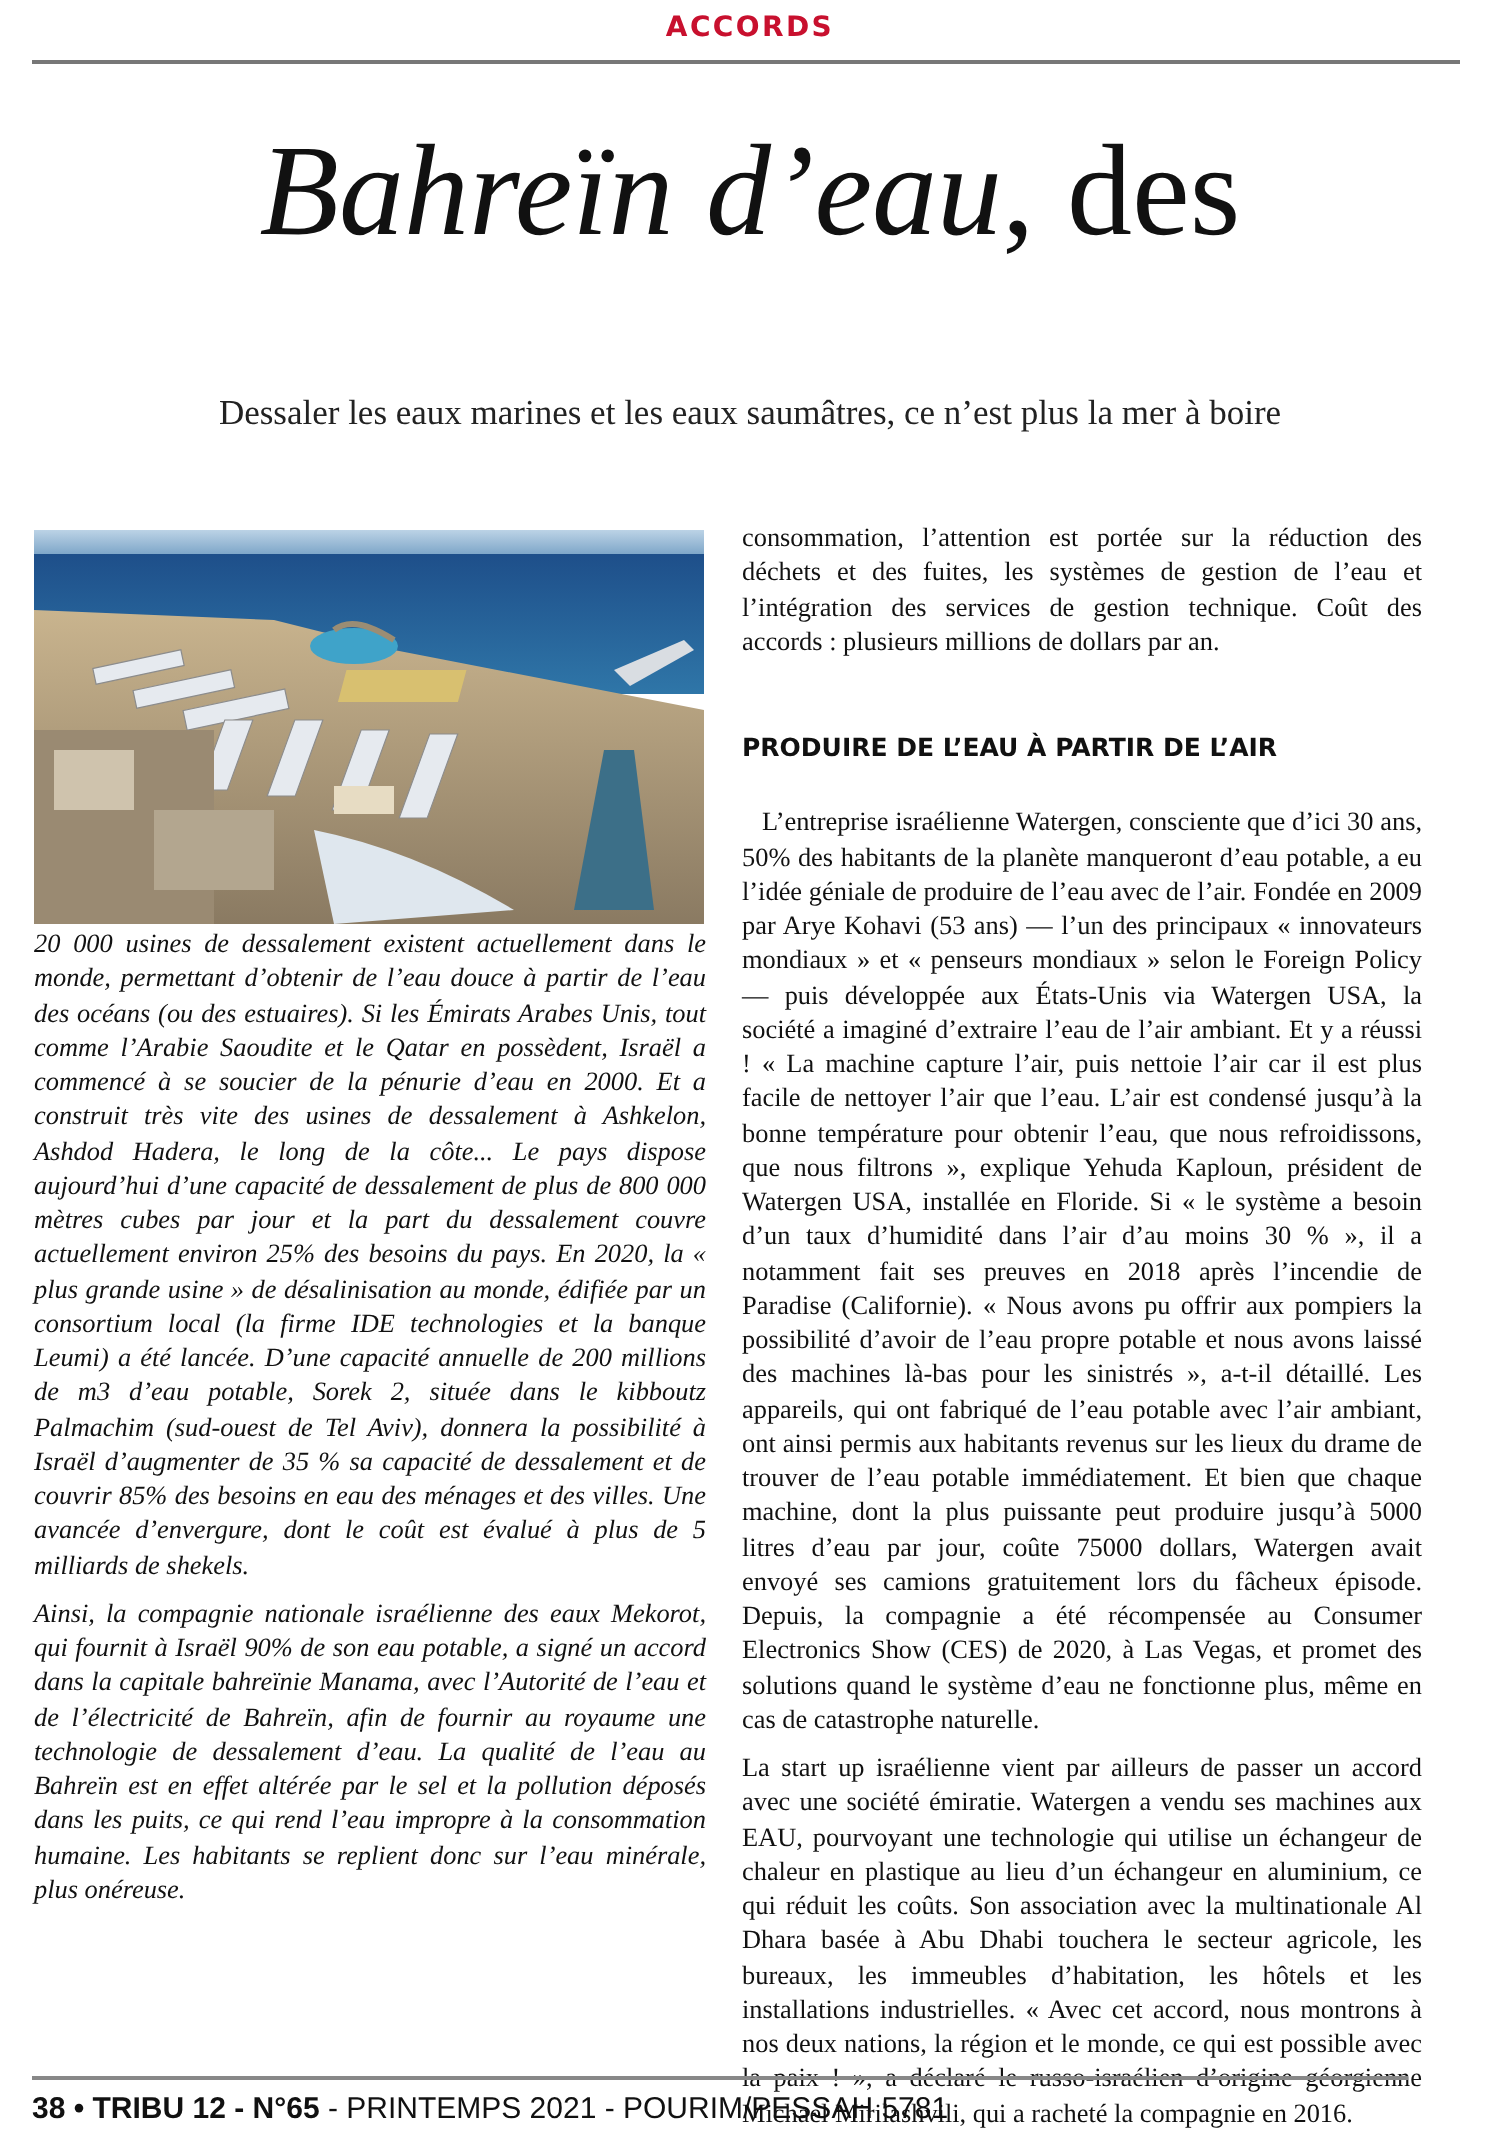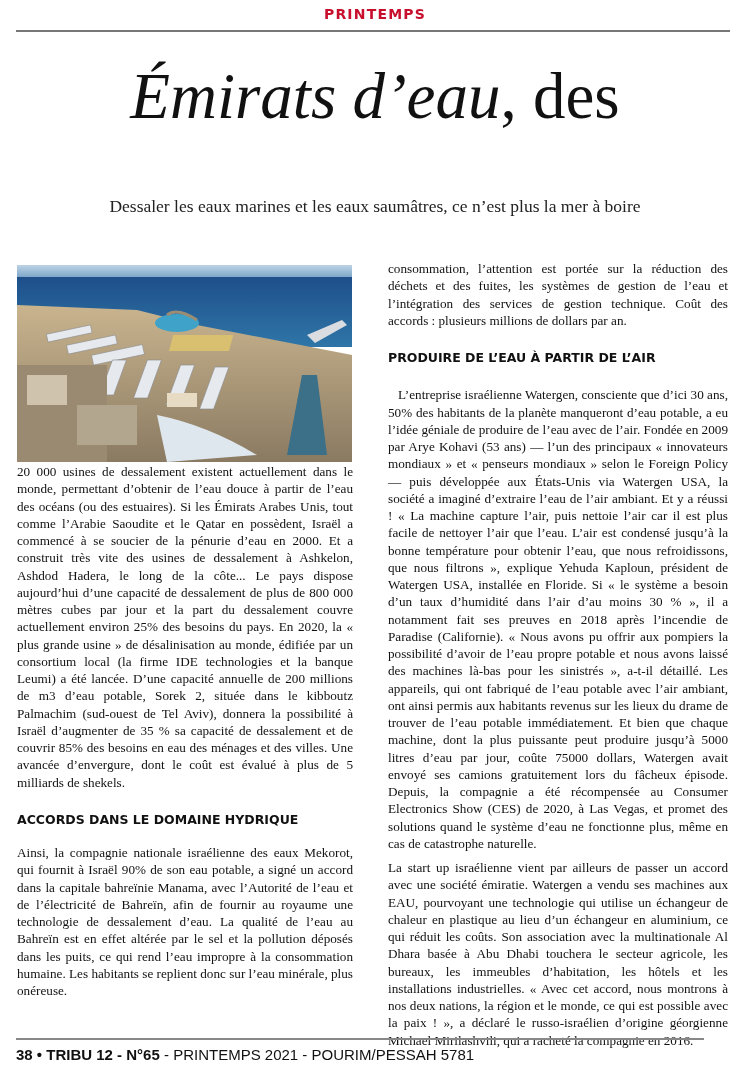--- a/index.html
+++ b/index.html
@@ -11,35 +11,35 @@
       font-family: "Liberation Serif", serif; font-size: 65px; line-height: 72px; color: #111; margin: 0; font-weight: normal; }
     .title .it { font-style: italic; }
     .subtitle { position: absolute; top: 196px; left: 0; width: 750px; text-align: center;
       font-family: "Liberation Serif", serif; font-size: 17.5px; color: #222; }
     .photo { position: absolute; top: 265px; left: 17px; width: 335px; height: 197px; overflow: hidden; }
     .col { position: absolute; font-family: "Liberation Serif", serif; font-size: 13.2px; line-height: 17.25px;
       text-align: justify; color: #111; hyphens: auto; }
     .col p { margin: 0; }
     .col p.gap { margin-top: 7px; }
     .col p.indent { text-indent: 10px; margin-top: 20px; }
-    .col-left { top: 463px; left: 17px; width: 336px; }
-    .col-right { top: 260px; left: 388px; width: 340px; }
-    .col h2 { font-family: "DejaVu Sans", sans-serif; font-weight: bold; font-size: 12.5px; letter-spacing: 0; margin: 20px 0 16px 0; color: #111; }
+    .col-left { top: 463px; left: 17px; width: 336px; font-style: italic; }
+    .col-right { top: 260px; left: 371px; width: 340px; }
+    .col h2 { font-family: "DejaVu Sans", sans-serif; font-weight: bold; font-size: 12.5px; letter-spacing: 0; margin: 36px 0 16px 0; color: #111; }
     .bottom-rule { position: absolute; top: 1038px; left: 16px; width: 688px; height: 2px; background: #888; }
     .footer { position: absolute; top: 1046px; left: 16px; font-family: Liberation Sans, sans-serif; font-size: 15px; color: #111; }
     .footer b { font-weight: bold; }
   </style>
 </head>
 <body>
 
-<div class="rubric">PRINTEMPS</div>
+<div class="rubric">ACCORDS</div>
 <div class="top-rule"></div>
 
 <h1 class="title">
-  <span class="it">Émirats d’eau</span><span>, des</span><br>
+  <span class="it">Bahreïn d’eau</span><span>, des</span><br>
 </h1>
 
 <div class="subtitle">Dessaler les eaux marines et les eaux saumâtres, ce n’est plus la mer à boire</div>
 
 <div class="photo" title="Vue aérienne d'une usine de dessalement en bord de mer">
   <svg width="335" height="197" viewBox="0 0 335 197" xmlns="http://www.w3.org/2000/svg">
     <defs>
       <linearGradient id="sky" x1="0" y1="0" x2="0" y2="1">
         <stop offset="0" stop-color="#bcd3e6"></stop>
         <stop offset="1" stop-color="#7fa7c9"></stop>
@@ -73,21 +73,20 @@
     <path d="M140 150 Q190 160 240 190 L150 197 Z" fill="#dfe7ee"></path>
     <rect x="0" y="100" width="90" height="97" fill="#9a8a72"></rect>
     <rect x="10" y="110" width="40" height="30" fill="#cfc3ad"></rect>
     <rect x="60" y="140" width="60" height="40" fill="#b3a68f"></rect>
     <rect x="150" y="128" width="30" height="14" fill="#e7dcc3"></rect>
   </svg>
 </div>
 
 <div class="col col-left">
   <p>20 000 usines de dessalement existent actuellement dans le monde, permettant d’obtenir de l’eau douce à partir de l’eau des océans (ou des estuaires). Si les Émirats Arabes Unis, tout comme l’Arabie Saoudite et le Qatar en possèdent, Israël a commencé à se soucier de la pénurie d’eau en 2000. Et a construit très vite des usines de dessalement à Ashkelon, Ashdod Hadera, le long de la côte... Le pays dispose aujourd’hui d’une capacité de dessalement de plus de 800 000 mètres cubes par jour et la part du dessalement couvre actuellement environ 25% des besoins du pays. En 2020, la « plus grande usine » de désalinisation au monde, édifiée par un consortium local (la firme IDE technologies et la banque Leumi) a été lancée. D’une capacité annuelle de 200 millions de m3 d’eau potable, Sorek 2, située dans le kibboutz Palmachim (sud-ouest de Tel Aviv), donnera la possibilité à Israël d’augmenter de 35 % sa capacité de dessalement et de couvrir 85% des besoins en eau des ménages et des villes. Une avancée d’envergure, dont le coût est évalué à plus de 5 milliards de shekels.</p>
-  <h2>ACCORDS DANS LE DOMAINE HYDRIQUE</h2>
   <p class="gap">Ainsi, la compagnie nationale israélienne des eaux Mekorot, qui fournit à Israël 90% de son eau potable, a signé un accord dans la capitale bahreïnie Manama, avec l’Autorité de l’eau et de l’électricité de Bahreïn, afin de fournir au royaume une technologie de dessalement d’eau. La qualité de l’eau au Bahreïn est en effet altérée par le sel et la pollution déposés dans les puits, ce qui rend l’eau impropre à la consommation humaine. Les habitants se replient donc sur l’eau minérale, plus onéreuse.</p>
 
 </div>
 
 <div class="col col-right">
   <p>consommation, l’attention est portée sur la réduction des déchets et des fuites, les systèmes de gestion de l’eau et l’intégration des services de gestion technique. Coût des accords : plusieurs millions de dollars par an.</p>
   <h2>PRODUIRE DE L’EAU À PARTIR DE L’AIR</h2>
   <p class="indent">L’entreprise israélienne Watergen, consciente que d’ici 30 ans, 50% des habitants de la planète manqueront d’eau potable, a eu l’idée géniale de produire de l’eau avec de l’air. Fondée en 2009 par Arye Kohavi (53 ans) — l’un des principaux « innovateurs mondiaux » et « penseurs mondiaux » selon le Foreign Policy — puis développée aux États-Unis via Watergen USA, la société a imaginé d’extraire l’eau de l’air ambiant. Et y a réussi ! « La machine capture l’air, puis nettoie l’air car il est plus facile de nettoyer l’air que l’eau. L’air est condensé jusqu’à la bonne température pour obtenir l’eau, que nous refroidissons, que nous filtrons », explique Yehuda Kaploun, président de Watergen USA, installée en Floride. Si « le système a besoin d’un taux d’humidité dans l’air d’au moins 30 % », il a notamment fait ses preuves en 2018 après l’incendie de Paradise (Californie). « Nous avons pu offrir aux pompiers la possibilité d’avoir de l’eau propre potable et nous avons laissé des machines là-bas pour les sinistrés », a-t-il détaillé. Les appareils, qui ont fabriqué de l’eau potable avec l’air ambiant, ont ainsi permis aux habitants revenus sur les lieux du drame de trouver de l’eau potable immédiatement. Et bien que chaque machine, dont la plus puissante peut produire jusqu’à 5000 litres d’eau par jour, coûte 75000 dollars, Watergen avait envoyé ses camions gratuitement lors du fâcheux épisode. Depuis, la compagnie a été récompensée au Consumer Electronics Show (CES) de 2020, à Las Vegas, et promet des solutions quand le système d’eau ne fonctionne plus, même en cas de catastrophe naturelle.</p>
   <p class="gap">La start up israélienne vient par ailleurs de passer un accord avec une société émiratie. Watergen a vendu ses machines aux EAU, pourvoyant une technologie qui utilise un échangeur de chaleur en plastique au lieu d’un échangeur en aluminium, ce qui réduit les coûts. Son association avec la multinationale Al Dhara basée à Abu Dhabi touchera le secteur agricole, les bureaux, les immeubles d’habitation, les hôtels et les installations industrielles. « Avec cet accord, nous montrons à nos deux nations, la région et le monde, ce qui est possible avec la paix ! », a déclaré le russo-israélien d’origine géorgienne Michael Mirilashvili, qui a racheté la compagnie en 2016.</p>
 

